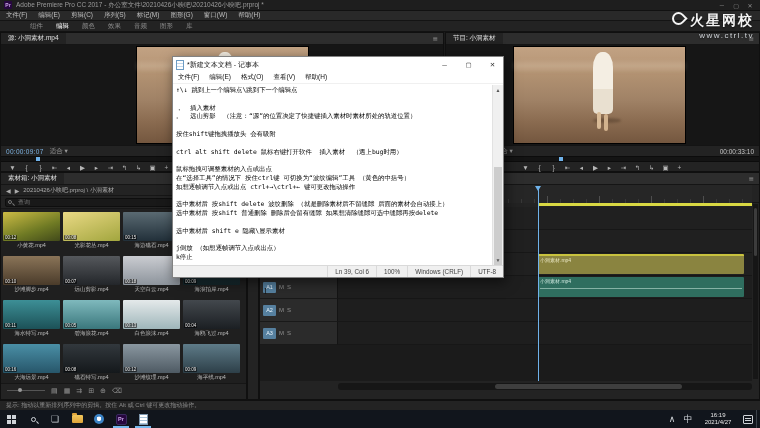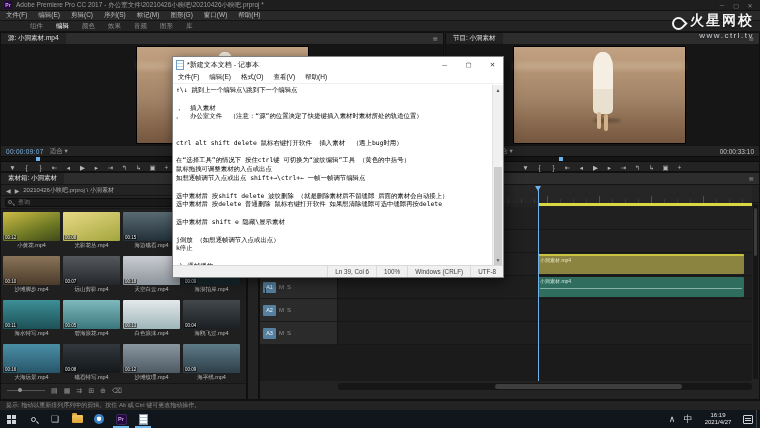--- a/index.html
+++ b/index.html
@@ -91,21 +91,21 @@
 .np-vscroll{position:absolute;top:28px;right:0;bottom:12px;width:11px;background:#f0f0f0;border-left:1px solid #e2e2e2}
 .np-arrow{height:10px;display:flex;align-items:center;justify-content:center;font-size:5px;color:#555}
 .np-arrow.dn{position:absolute;bottom:0;left:0;right:0}
 .np-thumb{position:absolute;left:1px;right:1px;top:82px;height:98px;background:#cdcdcd}
 .np-status{position:absolute;left:0;right:0;bottom:0;height:12px;background:#f0f0f0;border-top:1px solid #d9d9d9;display:flex;align-items:stretch;font-size:6.3px;color:#3f3f3f}
 .np-status .fill{flex:1}
 .np-seg{display:flex;align-items:center;padding:0 7px;border-left:1px solid #d9d9d9}
 .ibeam{position:absolute;left:91px;top:230px;font-family:"Liberation Serif",serif;font-size:8px;color:#111}
 
 #watermark{position:absolute;top:12px;right:6px;z-index:30;text-align:right;opacity:.95}
-.wm-row{display:flex;align-items:flex-end;justify-content:flex-end;gap:5px}
+.wm-row{display:flex;align-items:flex-start;justify-content:flex-end;gap:5px}
 .wm-logo{width:13px;height:13px;border:2px solid #fff;border-radius:50% 0 50% 50%;transform:rotate(45deg)}
 .wm-brand{font-size:14px;font-weight:bold;color:#fff;letter-spacing:2px;text-shadow:0 1px 2px rgba(0,0,0,.6)}
 .wm-url{font-size:8px;color:#d9dde2;letter-spacing:1.5px;margin-top:1px;text-shadow:0 1px 2px rgba(0,0,0,.6)}
 
 #taskbar{position:absolute;left:0;top:410px;width:760px;height:18px;background:var(--taskbar-bg);z-index:40;display:flex;align-items:center}
 .tb-btn{position:relative;width:22px;height:18px;display:flex;align-items:center;justify-content:center;color:#cfd3d8;font-size:9px}
 .winlogo{width:9px;height:9px;display:grid;grid-template-columns:4px 4px;grid-template-rows:4px 4px;gap:1px}
 .winlogo i{background:#cfd3d8}
 .tb-search{width:5px;height:5px;border:1px solid #cfd3d8;border-radius:50%;position:relative}
 .tb-search::after{content:"";position:absolute;left:4px;top:4px;width:3px;height:1px;background:#cfd3d8;transform:rotate(45deg)}
@@ -480,31 +480,32 @@
         <span>编辑(E)</span>
         <span>格式(O)</span>
         <span>查看(V)</span>
         <span>帮助(H)</span>
       </div>
     <div class="np-body">
 
     <div class="np-line">↑\↓ 跳到上一个编辑点\跳到下一个编辑点</div>
         <div class="np-line"></div>
         <div class="np-line">，  插入素材</div>
-        <div class="np-line">。  办公室文件  （注意：“源”的位置决定了快捷键插入素材时素材所处的轨道位置）</div>
-        <div class="np-line"></div>
+        <div class="np-line">。  远山剪影  （注意：“源”的位置决定了快捷键插入素材时素材所处的轨道位置）</div>
+        <div class="np-line"></div>
+        <div class="np-line">按住shift键拖拽播放头 会有吸附</div>
         <div class="np-line"></div>
         <div class="np-line">ctrl alt shift delete 鼠标右键打开软件  插入素材  （遇上bug时用）</div>
         <div class="np-line"></div>
+        <div class="np-line">鼠标拖拽可调整素材的入点或出点</div>
         <div class="np-line">在“选择工具”的情况下 按住ctrl键 可切换为“波纹编辑”工具 （黄色的中括号）</div>
-        <div class="np-line">鼠标拖拽可调整素材的入点或出点</div>
-        <div class="np-line">如想逐帧调节入点或出点 shift+→\ctrl+← 一帧一帧调节编辑点</div>
+        <div class="np-line">如想逐帧调节入点或出点 ctrl+→\ctrl+← 键可更改拖动操作</div>
         <div class="np-line"></div>
         <div class="np-line">选中素材后 按shift delete 波纹删除 （就是删除素材后不留缝隙 后面的素材会自动接上）</div>
-        <div class="np-line">选中素材后 按delete 普通删除 鼠标右键打开软件 如果想清除缝隙可选中缝隙再按delete</div>
+        <div class="np-line">选中素材后 按shift 普通删除 删除后会留有缝隙 如果想清除缝隙可选中缝隙再按delete</div>
         <div class="np-line"></div>
         <div class="np-line">选中素材后 shift e 隐藏\显示素材</div>
         <div class="np-line"></div>
         <div class="np-line">j倒放 （如想逐帧调节入点或出点）</div>
         <div class="np-line">k停止</div>
         <div class="np-line"></div>
         <div class="np-line">←\→逐帧播放</div>
         <div class="np-line"></div>
         <div class="np-line">\ 自适应</div>
       </div>

